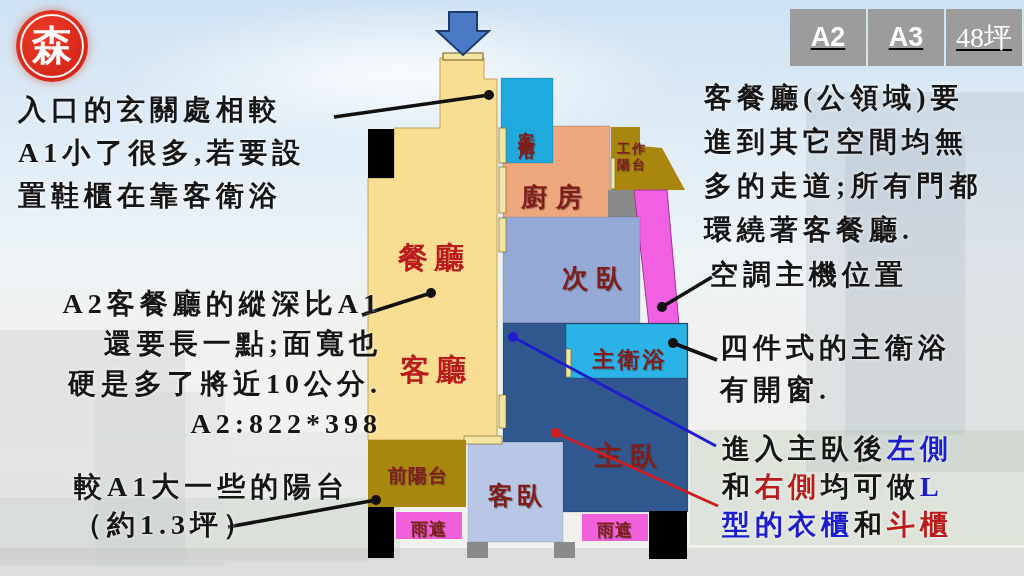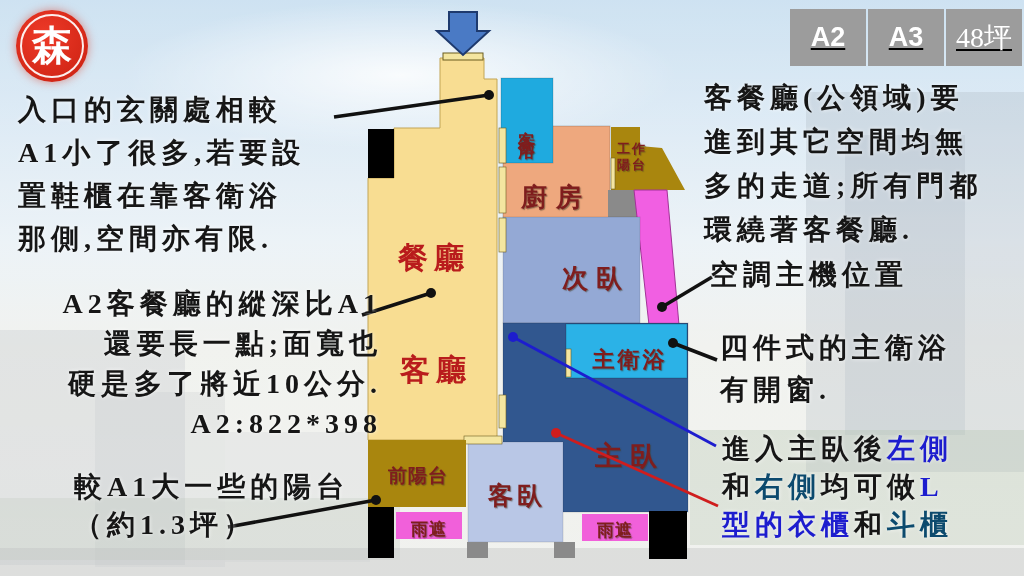--- a/index.html
+++ b/index.html
@@ -24,21 +24,21 @@
   
   .rlabel{position:absolute;z-index:4;font-weight:bold;color:#7f1d1d;text-align:center;
           text-shadow:1px 1px 1px rgba(70,60,40,.55);white-space:nowrap;}
   .rlabel.dark{color:#b91c1c;text-shadow:none;margin-top:24px;}
   .vertical{writing-mode:vertical-rl;text-orientation:upright;white-space:normal;}
   .wrap2{white-space:normal;line-height:1.2;}
   
   .ann{position:absolute;z-index:6;font-weight:bold;color:#161616;letter-spacing:5px;
        text-shadow:0 0 4px rgba(255,255,255,.75);}
   .ann .l{white-space:nowrap;}
-  .tb{color:#1d1dce;} .tr{color:#0c4a6e;}
+  .tb{color:#1d1dce;} .tr{color:#b91c1c;}
   svg{position:absolute;left:0;top:0;z-index:3;}
   #plan-svg{z-index:2;}
   #lines-svg{z-index:5;pointer-events:none;}
 </style>
 </head>
 <body>
 
 <div class="stage">
 
   <div class="bg">
@@ -136,21 +136,20 @@
     <line x1="513" y1="337" x2="716" y2="446" stroke="#1D1DCE" stroke-width="3"></line>
     <circle cx="513" cy="337" r="5" fill="#1D1DCE"></circle>
     <line x1="556" y1="433" x2="718" y2="506" stroke="#CF1D1D" stroke-width="3"></line>
     <circle cx="556" cy="433" r="5" fill="#CF1D1D"></circle>
   </svg>
 
   <div class="ann" style="left:18px;top:88px;width:320px;text-align:left;font-size:28px;line-height:43px;">
     <div class="l">入口的玄關處相較</div>
     <div class="l">A1小了很多,若要設</div>
     <div class="l">置鞋櫃在靠客衛浴</div>
-    <div class="l">那側,空間亦有限.</div>
   </div>
 
   <div class="ann" style="left:0;top:284px;width:382px;text-align:right;font-size:28px;line-height:40px;">
     <div class="l">A2客餐廳的縱深比A1</div>
     <div class="l">還要長一點;面寬也</div>
     <div class="l">硬是多了將近10公分.</div>
     <div class="l">A2:822*398</div>
   </div>
 
   <div class="ann" style="left:30px;top:468px;font-size:28px;line-height:38px;margin-left:44px;">

